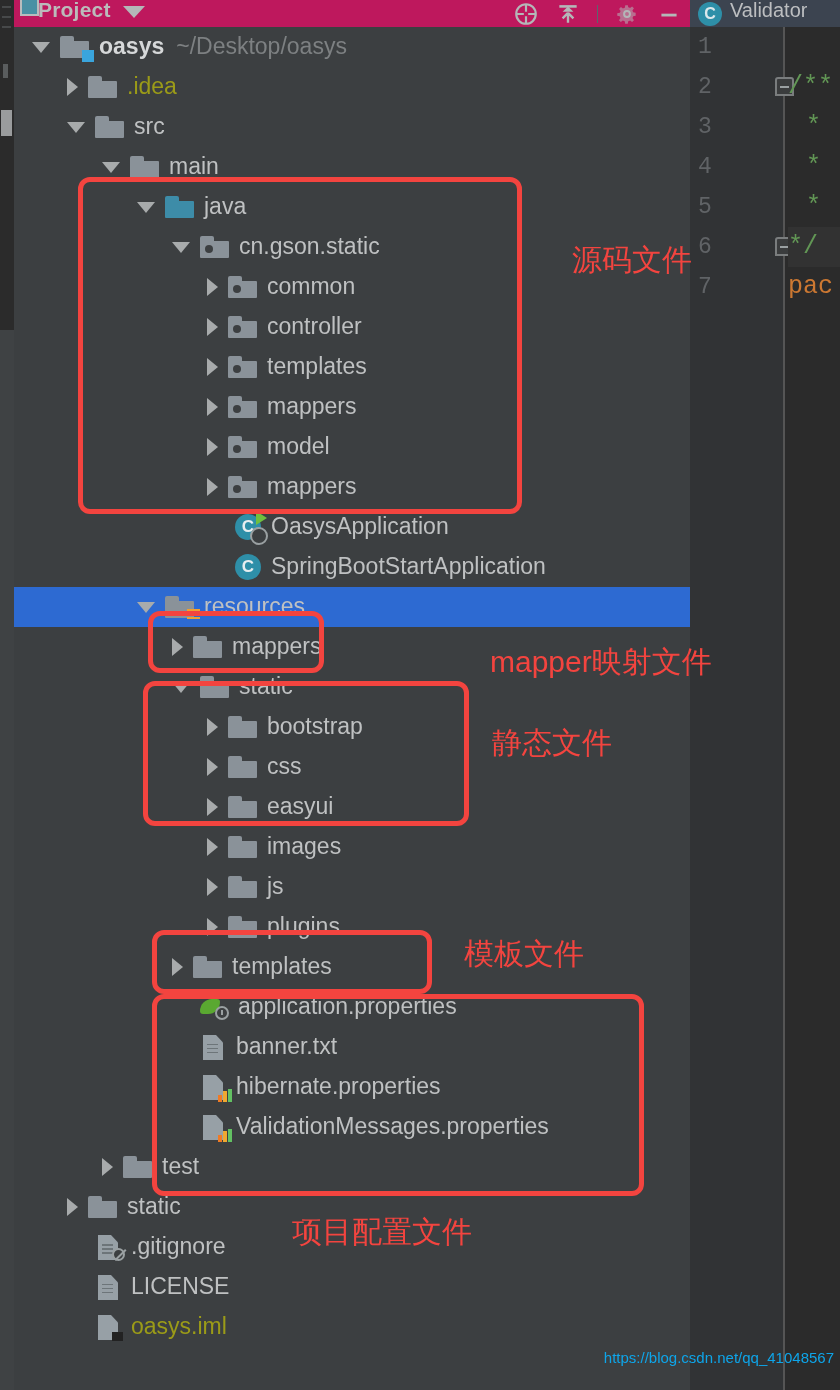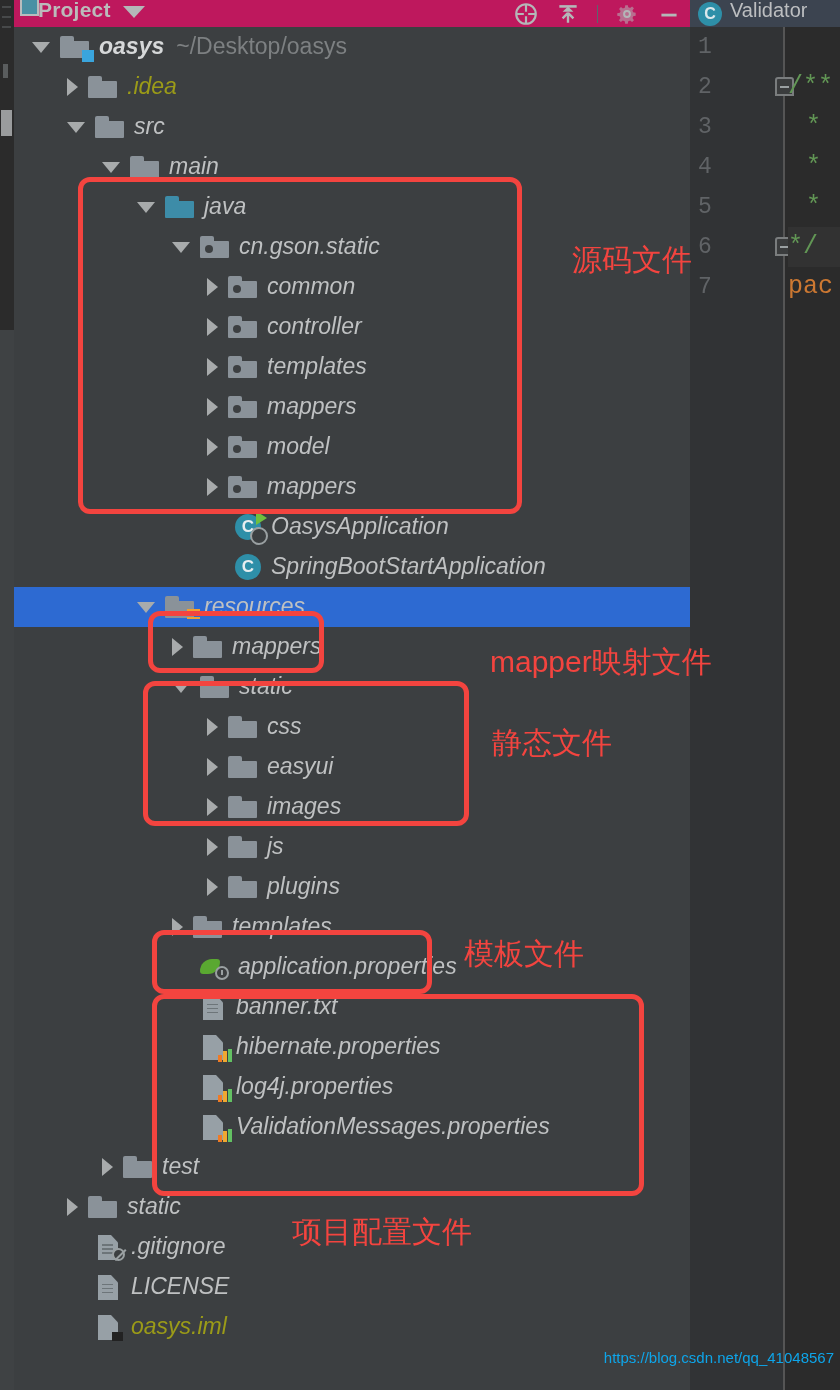--- a/index.html
+++ b/index.html
@@ -51,21 +51,21 @@
   
   .tree-panel {
     position: absolute; left: 14px; top: 27px; width: 676px; height: 1363px;
     background: #3c3f41; overflow: hidden;
   }
   .row {
     position: relative; height: 40px; display: flex; align-items: center;
     white-space: nowrap; font-size: 23px; color: #bfc1c2;
   }
   .row.selected { background: #2d6ad2; }
-  .row .label { position: relative; top: -1px; font-style: italic; }
+  .row .label { position: relative; top: -1px; }
   .row .label.bold { font-weight: 700; color: #d6d8d9; }
   .row .sublabel { color: #7d8082; margin-left: 12px; position: relative; top: -1px; }
   .row .label.olive { color: #9b9b18; }
 
   .arrow {
     width: 0; height: 0; flex: 0 0 auto;
     border-left: 9px solid transparent; border-right: 9px solid transparent;
     border-top: 11px solid #a8abac;
   }
   .arrow.collapsed {
@@ -465,20 +465,30 @@
         <span class="label">static</span>
       </div>
       <div class="row">
         <span style="display:inline-block;width:193px;flex:0 0 auto;"></span>
         <span class="arrow collapsed"></span>
         <span style="display:inline-block;width:10px;flex:0 0 auto;"></span>
         <span class="folder">
           <i></i>
         </span>
         <span style="display:inline-block;width:10px;flex:0 0 auto;"></span>
+        <span class="label">bootstrap</span>
+      </div>
+      <div class="row">
+        <span style="display:inline-block;width:193px;flex:0 0 auto;"></span>
+        <span class="arrow collapsed"></span>
+        <span style="display:inline-block;width:10px;flex:0 0 auto;"></span>
+        <span class="folder">
+          <i></i>
+        </span>
+        <span style="display:inline-block;width:10px;flex:0 0 auto;"></span>
         <span class="label">css</span>
       </div>
       <div class="row">
         <span style="display:inline-block;width:193px;flex:0 0 auto;"></span>
         <span class="arrow collapsed"></span>
         <span style="display:inline-block;width:10px;flex:0 0 auto;"></span>
         <span class="folder">
           <i></i>
         </span>
         <span style="display:inline-block;width:10px;flex:0 0 auto;"></span>
@@ -548,31 +558,20 @@
       <div class="row">
         <span style="display:inline-block;width:158px;flex:0 0 auto;"></span>
         <span class="arrow hidden"></span>
         <span style="display:inline-block;width:10px;flex:0 0 auto;"></span>
         <span class="file">
           <i></i>
           <span class="badge-bars"></span>
         </span>
         <span style="display:inline-block;width:10px;flex:0 0 auto;"></span>
         <span class="label">hibernate.properties</span>
-      </div>
-      <div class="row">
-        <span style="display:inline-block;width:158px;flex:0 0 auto;"></span>
-        <span class="arrow hidden"></span>
-        <span style="display:inline-block;width:10px;flex:0 0 auto;"></span>
-        <span class="file">
-          <i></i>
-          <span class="badge-bars"></span>
-        </span>
-        <span style="display:inline-block;width:10px;flex:0 0 auto;"></span>
-        <span class="label">log4j.properties</span>
       </div>
       <div class="row">
         <span style="display:inline-block;width:158px;flex:0 0 auto;"></span>
         <span class="arrow hidden"></span>
         <span style="display:inline-block;width:10px;flex:0 0 auto;"></span>
         <span class="file">
           <i></i>
           <span class="badge-bars"></span>
         </span>
         <span style="display:inline-block;width:10px;flex:0 0 auto;"></span>

